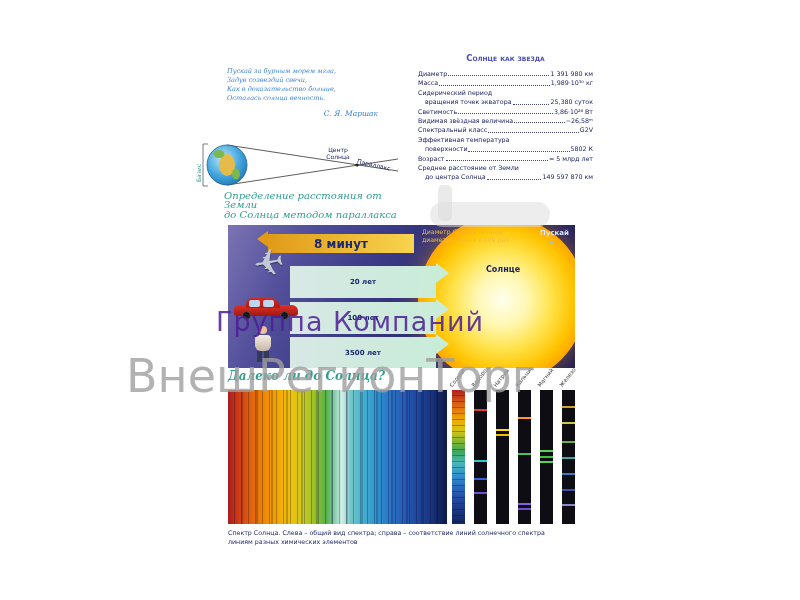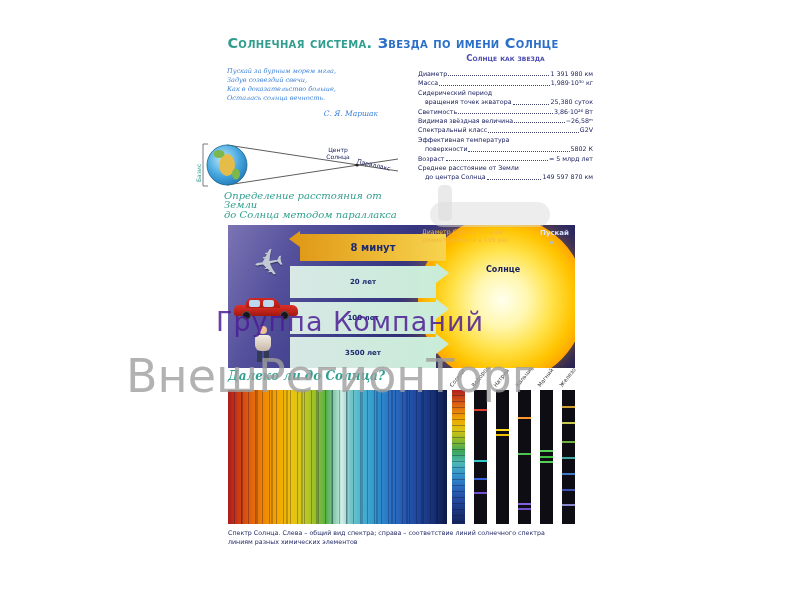--- a/index.html
+++ b/index.html
@@ -45,21 +45,21 @@
          background:radial-gradient(circle,#ffffee 0%,#fff7b0 22%,#ffe24a 42%,#ffc400 60%,#ff9500 77%,rgba(255,120,0,.55) 87%,rgba(255,100,0,0) 100%);
          box-shadow:0 0 26px rgba(255,160,0,.45); z-index:1; }
   .sun-label { position:absolute; left:258px; top:40px; font-size:8px; color:#1c2260; font-weight:bold; z-index:3; }
   .panel-note { position:absolute; left:194px; top:3px; width:112px; font-size:6.2px; line-height:7.6px;
                 color:#f2b93e; z-index:3; }
   .earth-label { position:absolute; right:6px; top:4px; font-size:7px; color:#d6e4ff; font-weight:bold; z-index:3; }
   .earth-dot { position:absolute; right:22px; top:16px; width:3px; height:3px; border-radius:50%; background:#9cc2f2; z-index:3; }
 
   .arrow { position:absolute; display:flex; align-items:center; justify-content:center;
            color:#1b2a6e; font-weight:bold; z-index:2; }
-  .arrow-left { left:72px; top:9px; width:146px; height:27px; font-size:10px;
+  .arrow-left { left:40px; top:9px; width:146px; height:19px; font-size:12px;
                 background:linear-gradient(90deg,#e09a18,#f8d44e); }
   .arrow-left::before { content:""; position:absolute; right:100%; top:-3px;
                 border-top:8.5px solid transparent; border-bottom:8.5px solid transparent;
                 border-right:11px solid #e09a18; }
   .arrow-right { left:62px; width:146px; height:32px; font-size:7px;
                 background:linear-gradient(90deg,rgba(228,246,236,.92),#c9ecd9); }
   .arrow-right::after { content:""; position:absolute; left:100%; top:-3px;
                 border-top:10.5px solid transparent; border-bottom:10.5px solid transparent;
                 border-left:13px solid #c9ecd9; }
   .arrow-r1 { top:41px; } .arrow-r2 { top:77px; } .arrow-r3 { top:112px; }
@@ -115,21 +115,20 @@
   .wm-blob1 { position:absolute; left:430px; top:202px; width:120px; height:25px;
               border-radius:13px; background:#dcdcdc; opacity:.5; z-index:55; }
   .wm-blob2 { position:absolute; left:438px; top:185px; width:14px; height:36px;
               border-radius:5px; background:#d6d6d6; opacity:.5; z-index:55; }
 </style>
 </head>
 <body>
 
 <div class="stage">
 
-  <div class="title"><span class="t1">Солнечная система.</span><span class="t2"> Звезда по имени Солнце</span></div>
 
   <div class="poem">
     <div>Пускай за бурным морем мгла,</div>
     <div>Задув созвездий свечи,</div>
     <div>Как в доказательство больше,</div>
     <div>Осталась солнца вечность.</div>
     <div class="poem-author">С. Я. Маршак</div>
   </div>
 
   <div class="facts">

